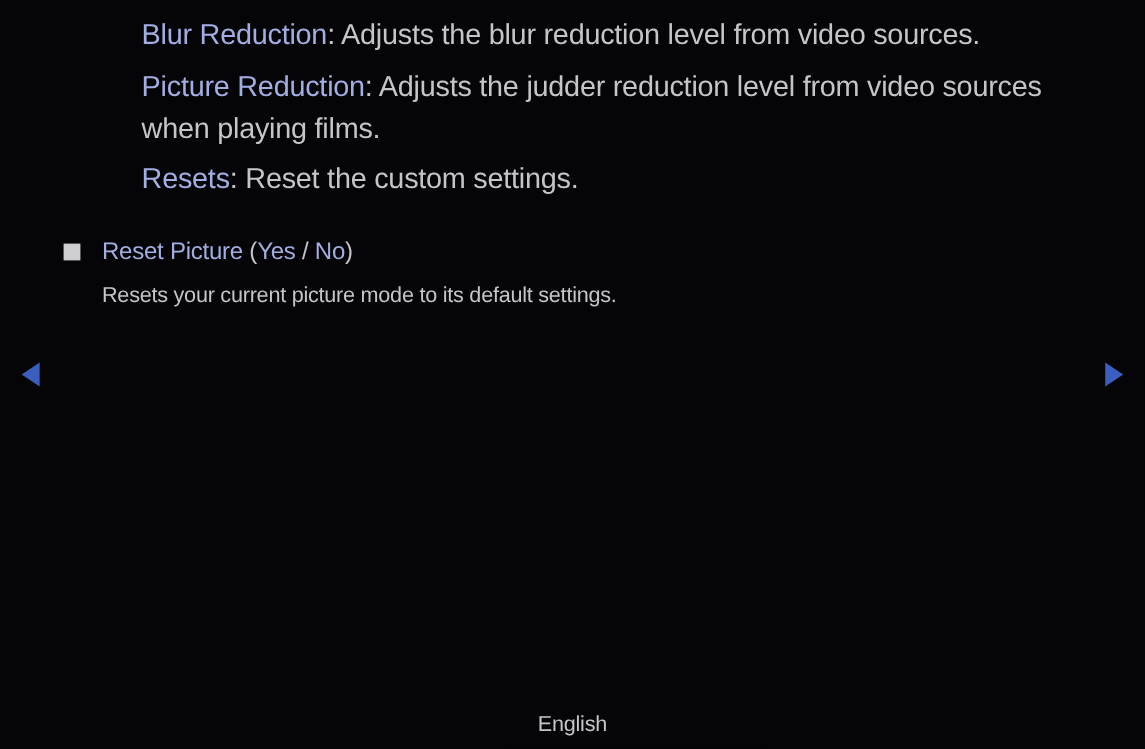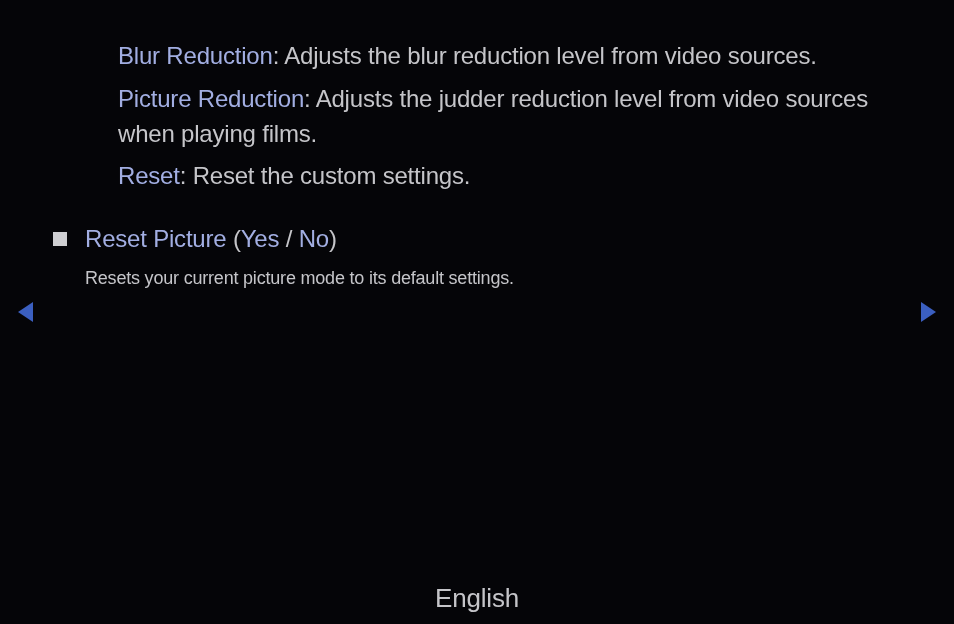--- a/index.html
+++ b/index.html
@@ -15,39 +15,38 @@
       font-weight: 300;
       color: #c5c5c9;
       position: relative;
       overflow: hidden;
       letter-spacing: -0.2px;
     }
     .content {
       padding-top: 13px;
       padding-left: 118px;
       padding-right: 68px;
-      margin-top: 26px;
     }
     .sub-item {
       font-size: 24px;
       line-height: 1.45;
       margin-bottom: 8px;
       color: #c5c5c9;
     }
     .sub-item .term {
       color: #a2aee2;
     }
     .main-item {
       margin-top: 28px;
       margin-left: -65px;
     }
     .main-item .heading-row {
       display: flex;
       align-items: center;
-      font-size: 24px;
+      font-size: 20px;
       line-height: 1.4;
     }
     .bullet {
       width: 14px;
       height: 14px;
       background: #cfcfd2;
       margin-right: 18px;
       flex-shrink: 0;
     }
     .heading {
@@ -78,39 +77,39 @@
     }
     .nav-left svg, .nav-right svg {
       display: block;
     }
     .footer-lang {
       position: absolute;
       bottom: 10px;
       left: 0;
       right: 0;
       text-align: center;
-      font-size: 26px;
+      font-size: 18px;
       color: #c5c5c9;
     }
   </style>
 </head>
 <body>
 
 <div class="content">
 
   <div class="sub-item">
     <span class="term">Blur Reduction</span><span>: Adjusts the blur reduction level from video sources.</span>
   </div>
 
   <div class="sub-item">
     <span class="term">Picture Reduction</span><span>: Adjusts the judder reduction level from video sources when playing films.</span>
   </div>
 
   <div class="sub-item">
-    <span class="term">Reset</span><span>: Reset the custom settings.</span>
+    <span class="term">Resets</span><span>: Reset the custom settings.</span>
   </div>
 
   <div class="main-item">
     <div class="heading-row">
       <span class="bullet"></span>
       <span>
         <span class="heading">Reset Picture</span><span class="options-wrap"> (</span><span class="option">Yes</span><span class="options-wrap"> / </span><span class="option">No</span><span class="options-wrap">)</span>
       </span>
     </div>
     <div class="body-text">Resets your current picture mode to its default settings.</div>

